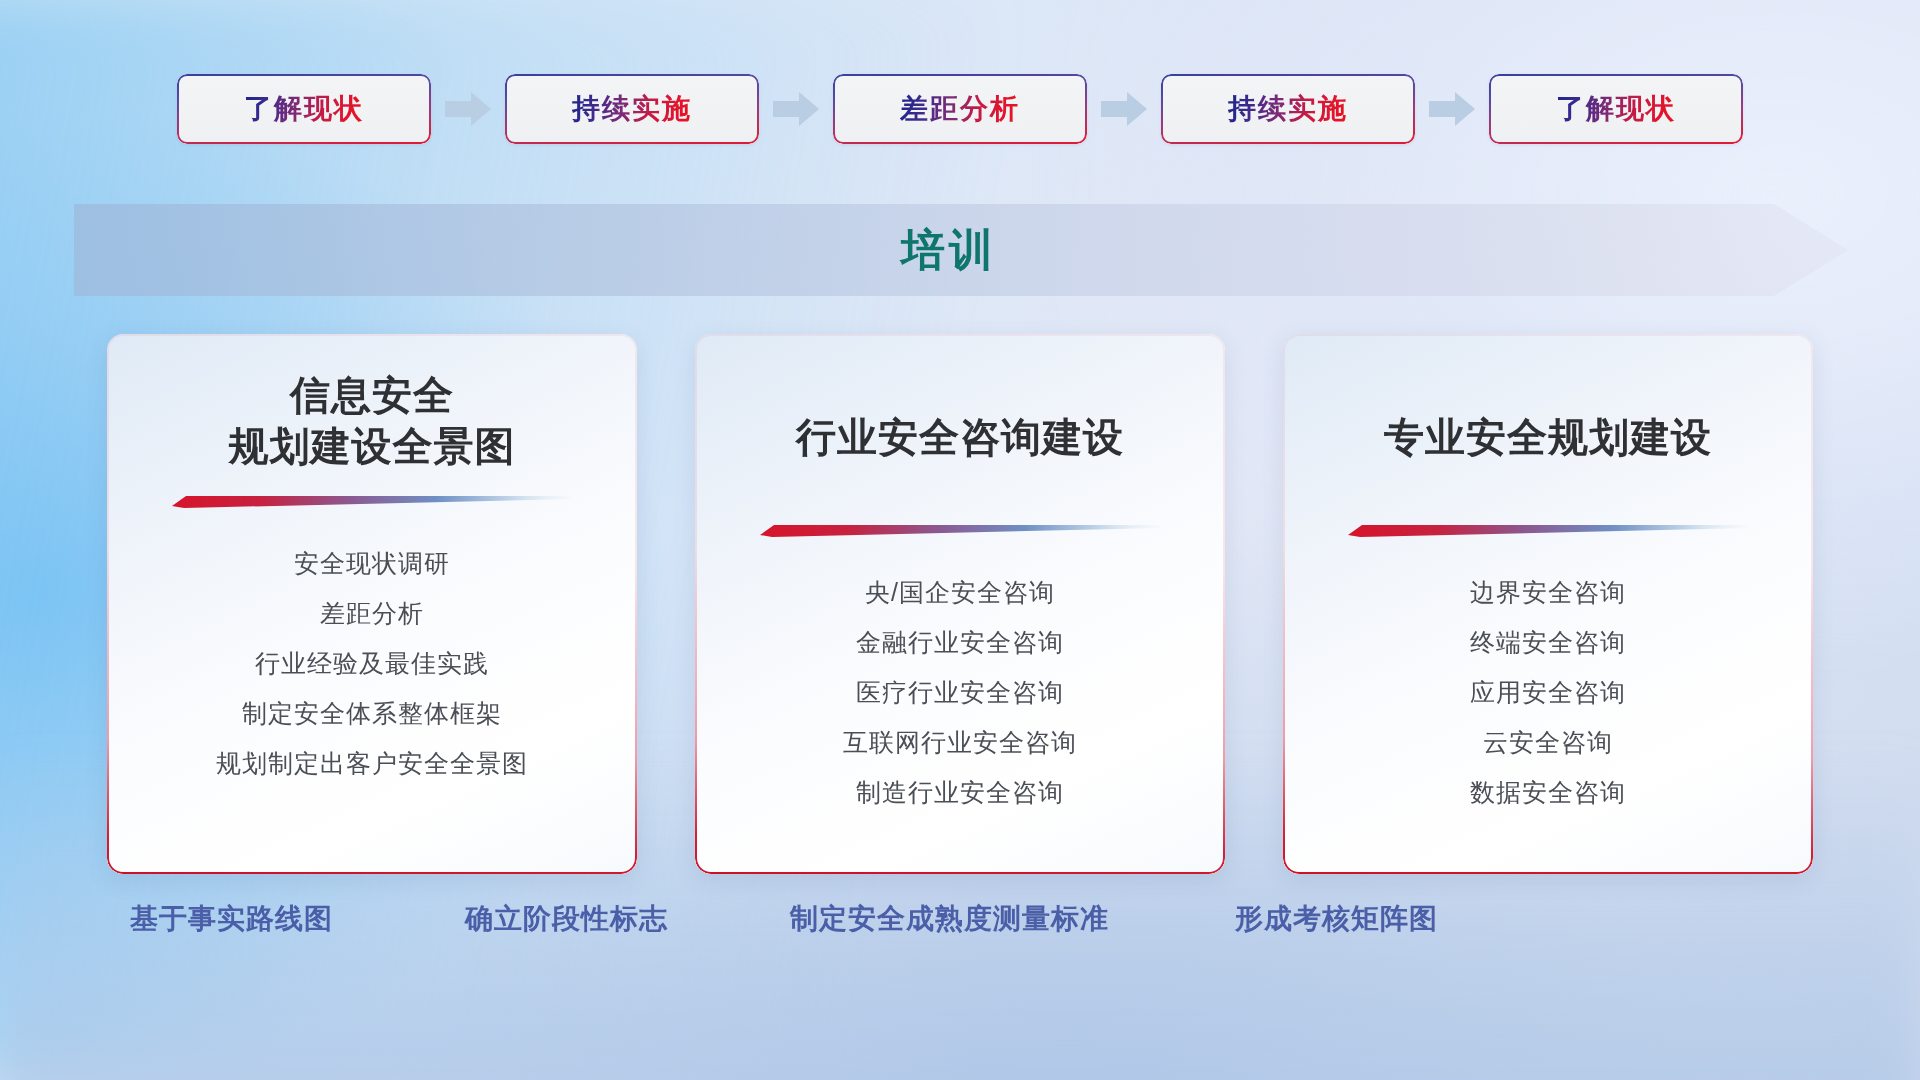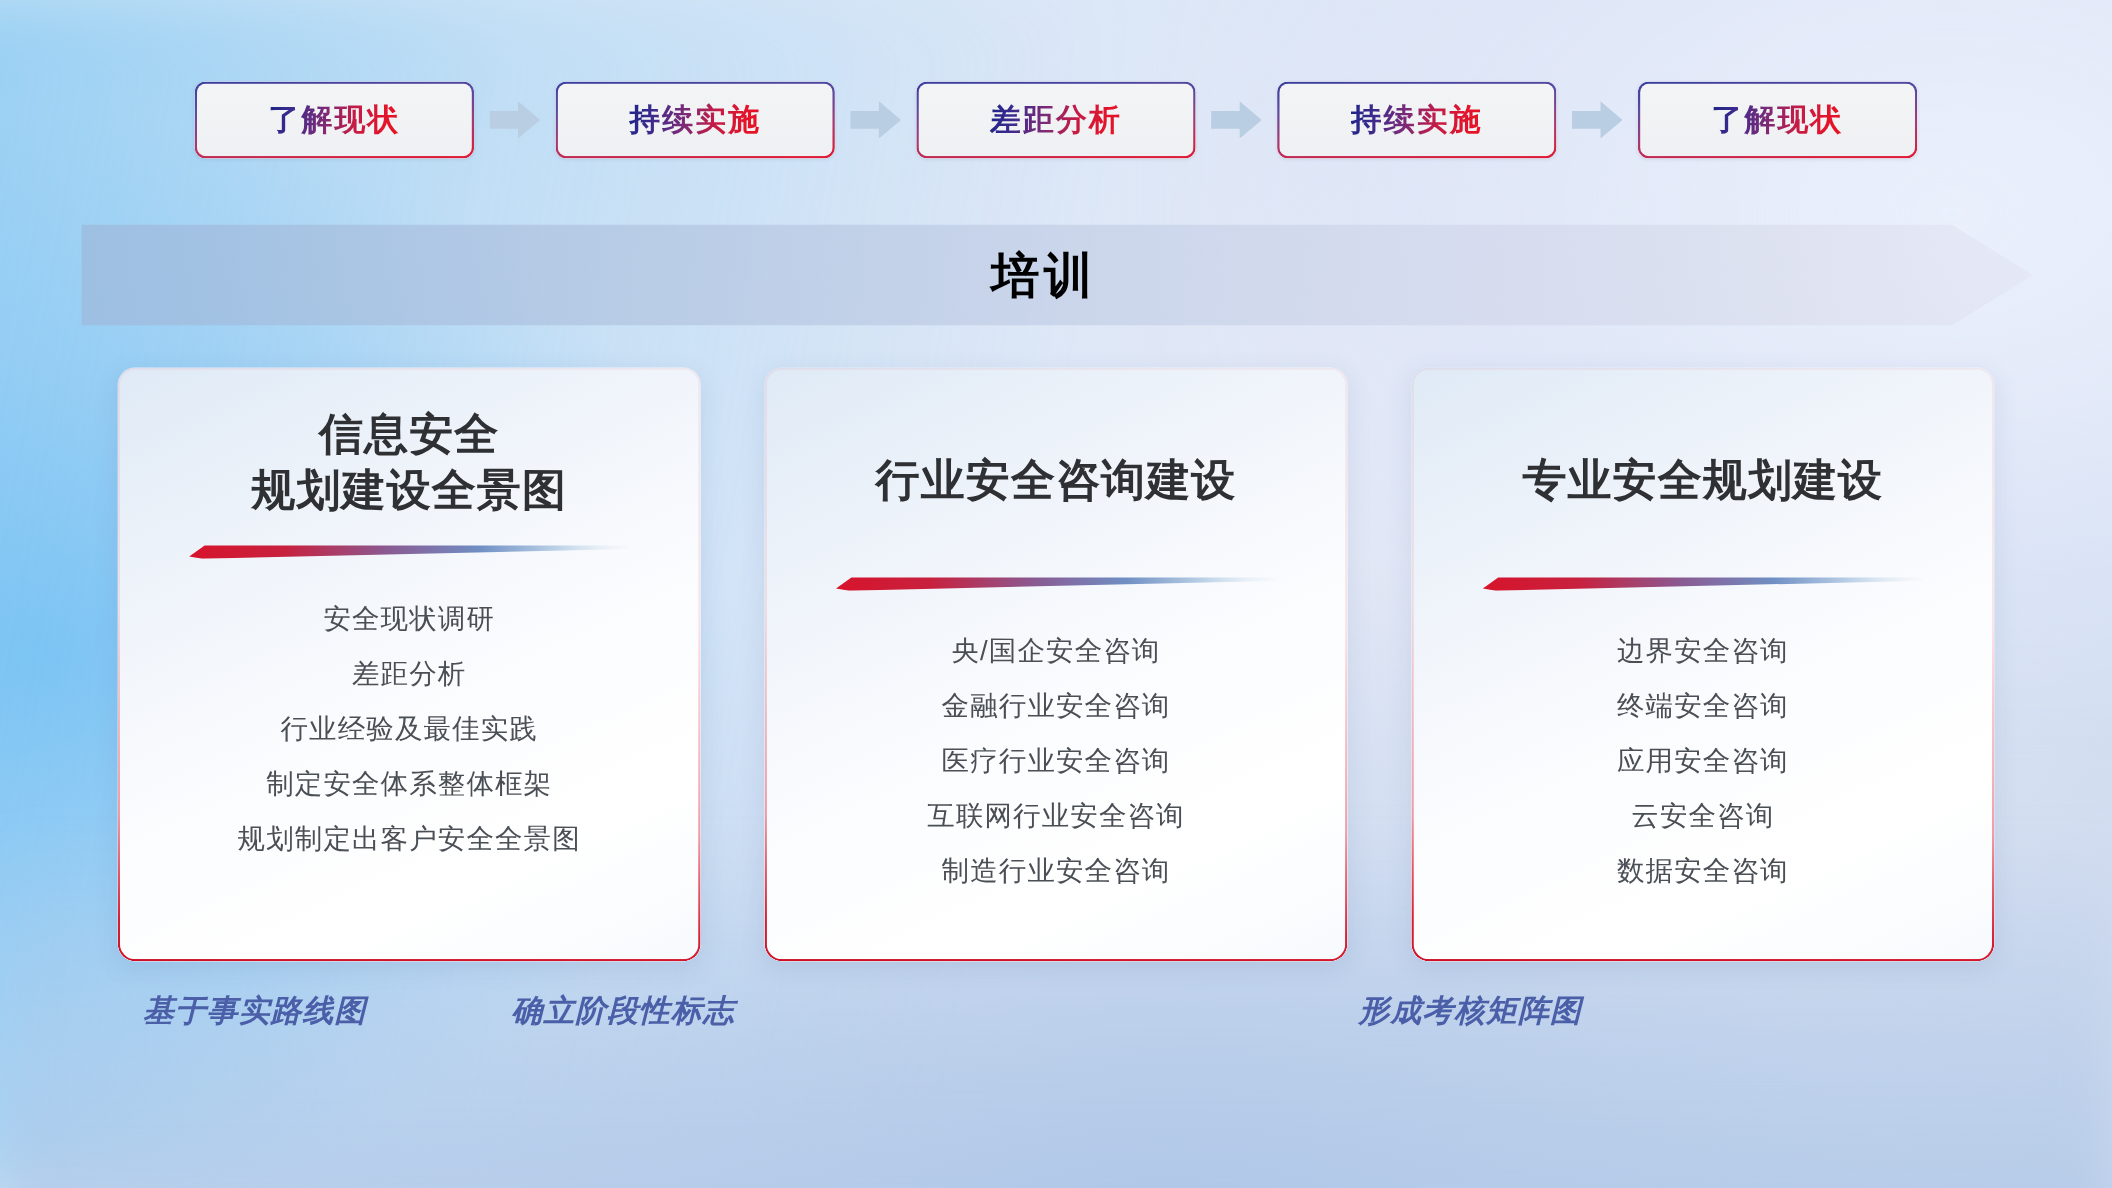--- a/index.html
+++ b/index.html
@@ -128,21 +128,21 @@
     position: absolute;
     left: 0;
     top: 0;
     width: 1700px;
     height: 92px;
     display: flex;
     align-items: center;
     justify-content: center;
     font-size: 44px;
     font-weight: bold;
-    color: #000000;
+    color: #0f766e;
     letter-spacing: 4px;
     padding-left: 25px;
   }
 
   
   .cards {
     position: absolute;
     left: 0;
     top: 334px;
     width: 1920px;
@@ -225,21 +225,20 @@
     white-space: nowrap;
   }
 
   
   .captions {
     position: absolute;
     left: 0;
     top: 900px;
     width: 1920px;
     height: 60px;
-    font-style: italic;
   }
   .caption {
     position: absolute;
     top: 0;
     font-size: 28px;
     font-weight: bold;
     color: #4a5fa8;
     letter-spacing: 1px;
     white-space: nowrap;
   }
@@ -412,16 +411,17 @@
           <div class="card-list-item">数据安全咨询</div>
         </div>
       </div>
     </div>
 
   </div>
 
   <div class="captions">
     <div class="caption cap-0">基于事实路线图</div>
     <div class="caption cap-1">确立阶段性标志</div>
+    <div class="caption cap-2">制定安全成熟度测量标准</div>
     <div class="caption cap-3">形成考核矩阵图</div>
   </div>
 
 </div>
 
 </body></html>

